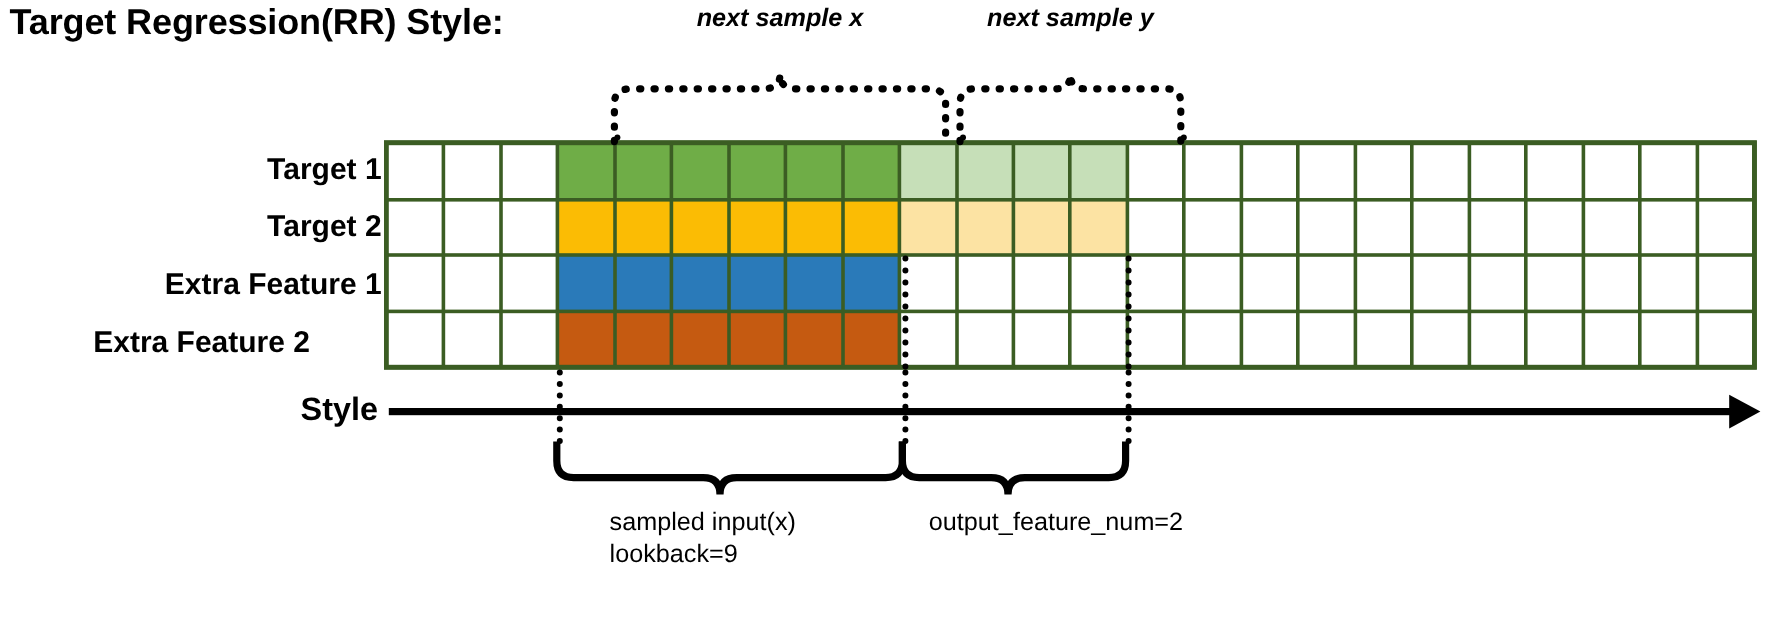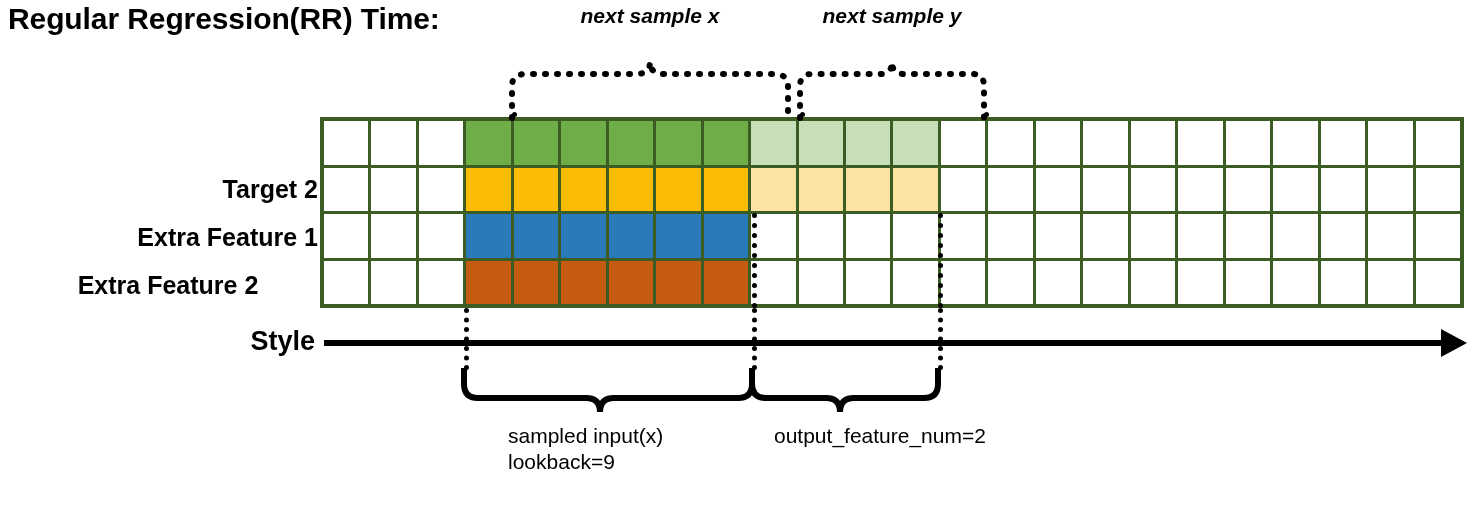--- a/index.html
+++ b/index.html
@@ -120,22 +120,23 @@
     line-height: 26px;
     white-space: nowrap;
   }
   .caption div { white-space: nowrap; }
 </style>
 </head>
 <body>
 
 <div id="stage">
 
-  <div id="title">Regular Regression(RR) Time:</div>
-
+  <div id="title">Target Regression(RR) Style:</div>
+
+  <div class="row-label" style="top:117px;">Target 1</div>
   <div class="row-label" style="top:165px;">Target 2</div>
   <div class="row-label" style="top:213px;text-align:right;">Extra Feature 1</div>
   <div class="row-label" style="top:261px;text-align:center;">Extra Feature 2</div>
 
   <div id="grid">
       <div class="cell" style="background: rgb(255, 255, 255);"></div>
       <div class="cell" style="background: rgb(255, 255, 255);"></div>
       <div class="cell" style="background: rgb(255, 255, 255);"></div>
       <div class="cell" style="background: rgb(111, 173, 71);"></div>
       <div class="cell" style="background: rgb(111, 173, 71);"></div>

